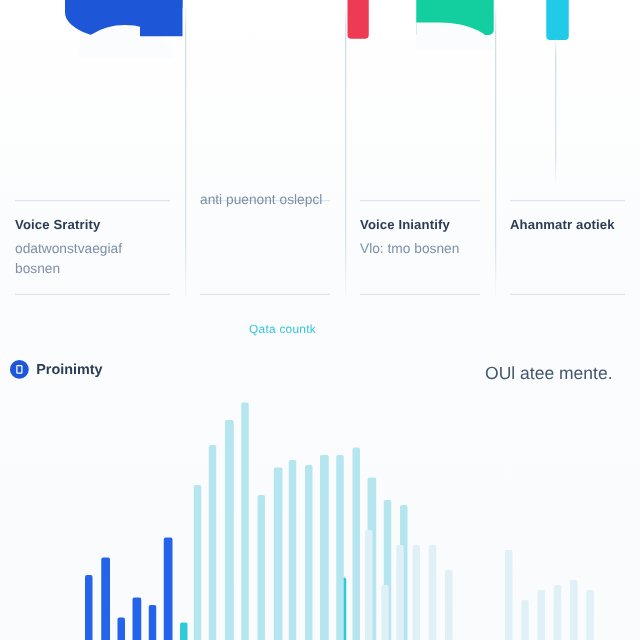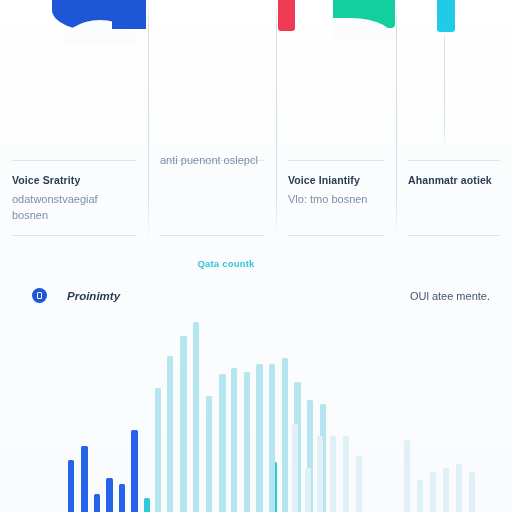--- a/index.html
+++ b/index.html
@@ -144,33 +144,32 @@
     filter: blur(0.45px);
   }
 
   
   .mid-caption {
     position: absolute;
     left: 0; top: 258px;
     width: 452px;
     text-align: center;
     font-size: 9.5px;
-    font-weight: 700;
+    font-weight: 400;
     color: #33c5de;
     letter-spacing: 0.2px;
     filter: blur(0.4px);
   }
 
   .legend-left {
     position: absolute;
-    left: 32px; top: 288px;
+    left: 8px; top: 288px;
     display: flex;
     align-items: center;
-    gap: 20px;
-    font-style: italic;
+    gap: 6px;
   }
   .legend-badge {
     width: 15px; height: 15px;
     border-radius: 50%;
     background: #1d56d6;
     display: flex;
     align-items: center;
     justify-content: center;
     flex: 0 0 auto;
   }
@@ -183,21 +182,21 @@
   .legend-label {
     font-size: 11.5px;
     font-weight: 600;
     color: #2b3d55;
     filter: blur(0.35px);
   }
 
   .legend-right {
     position: absolute;
     right: 22px; top: 290px;
-    font-size: 11px;
+    font-size: 14px;
     font-weight: 500;
     color: #44566f;
     filter: blur(0.45px);
   }
 
   
   .chart {
     position: absolute;
     left: 0; top: 312px;
     width: 512px;

